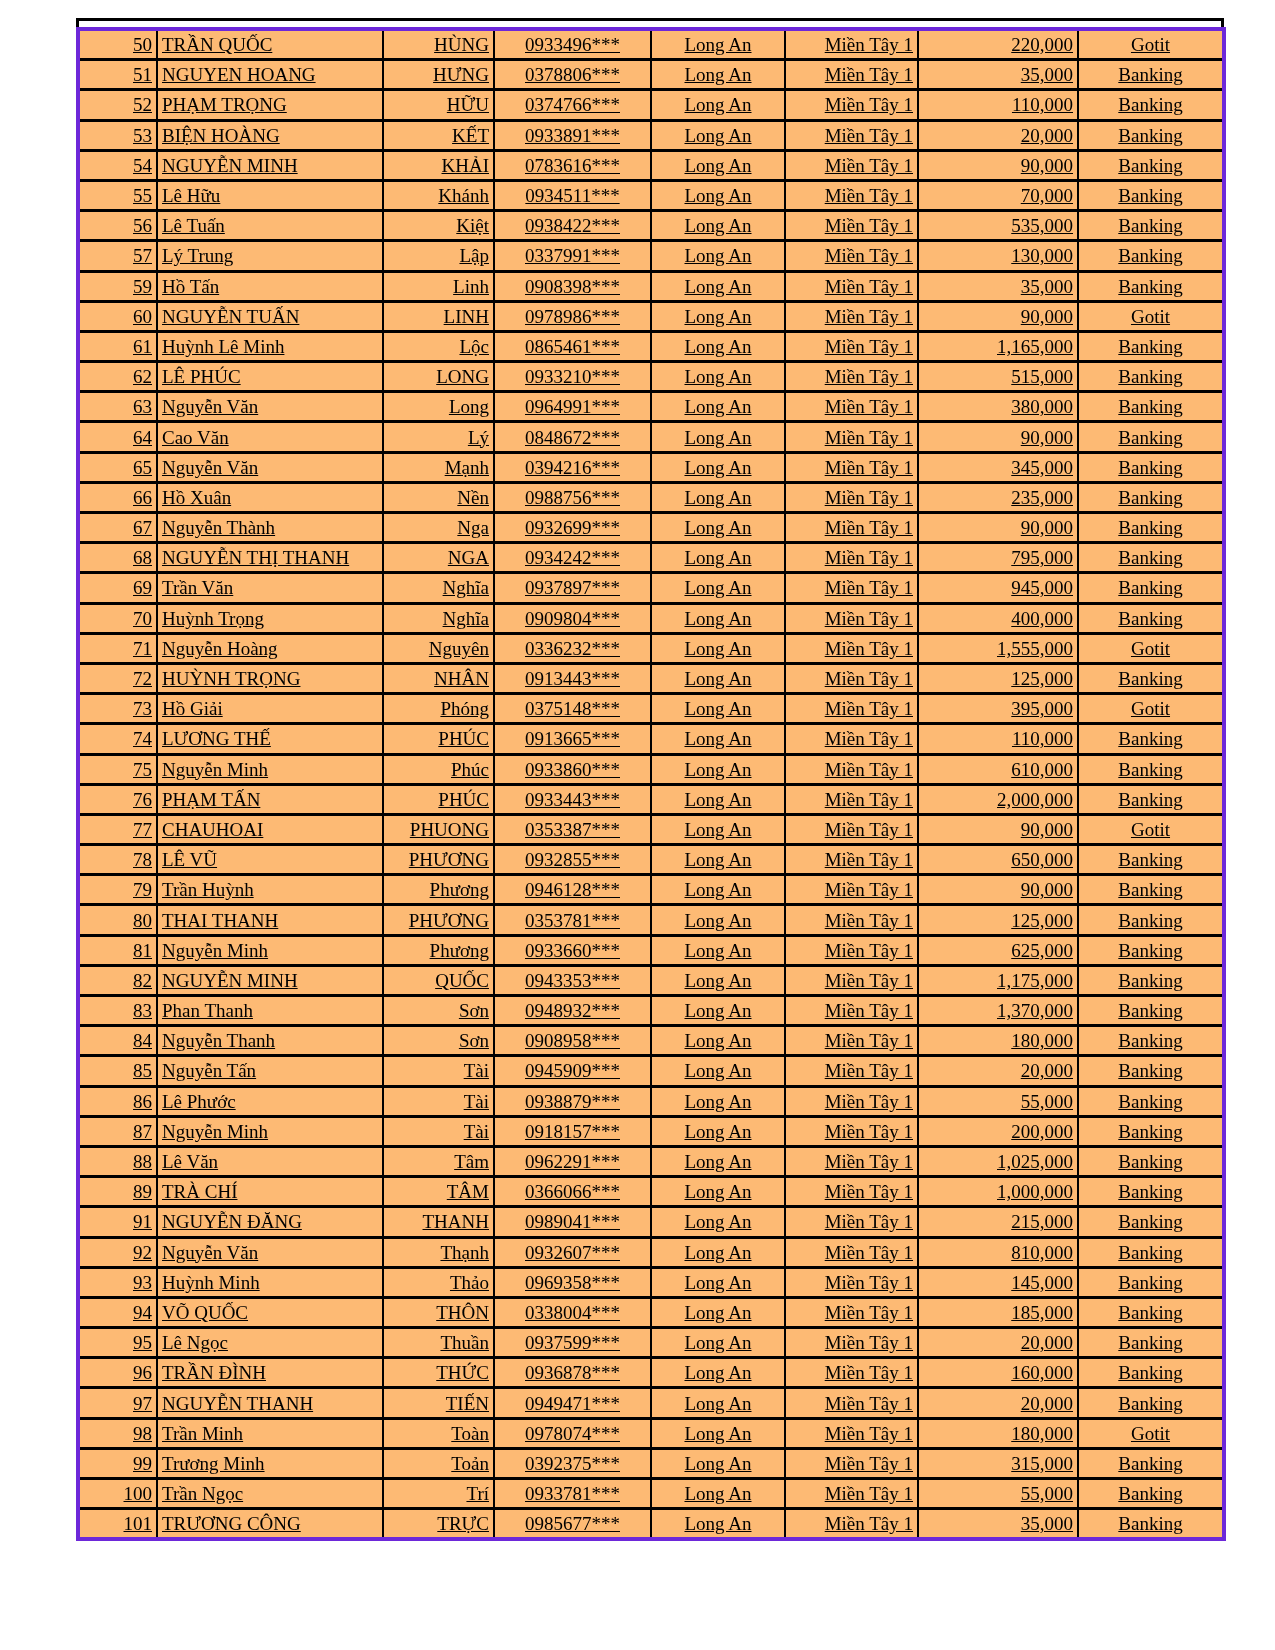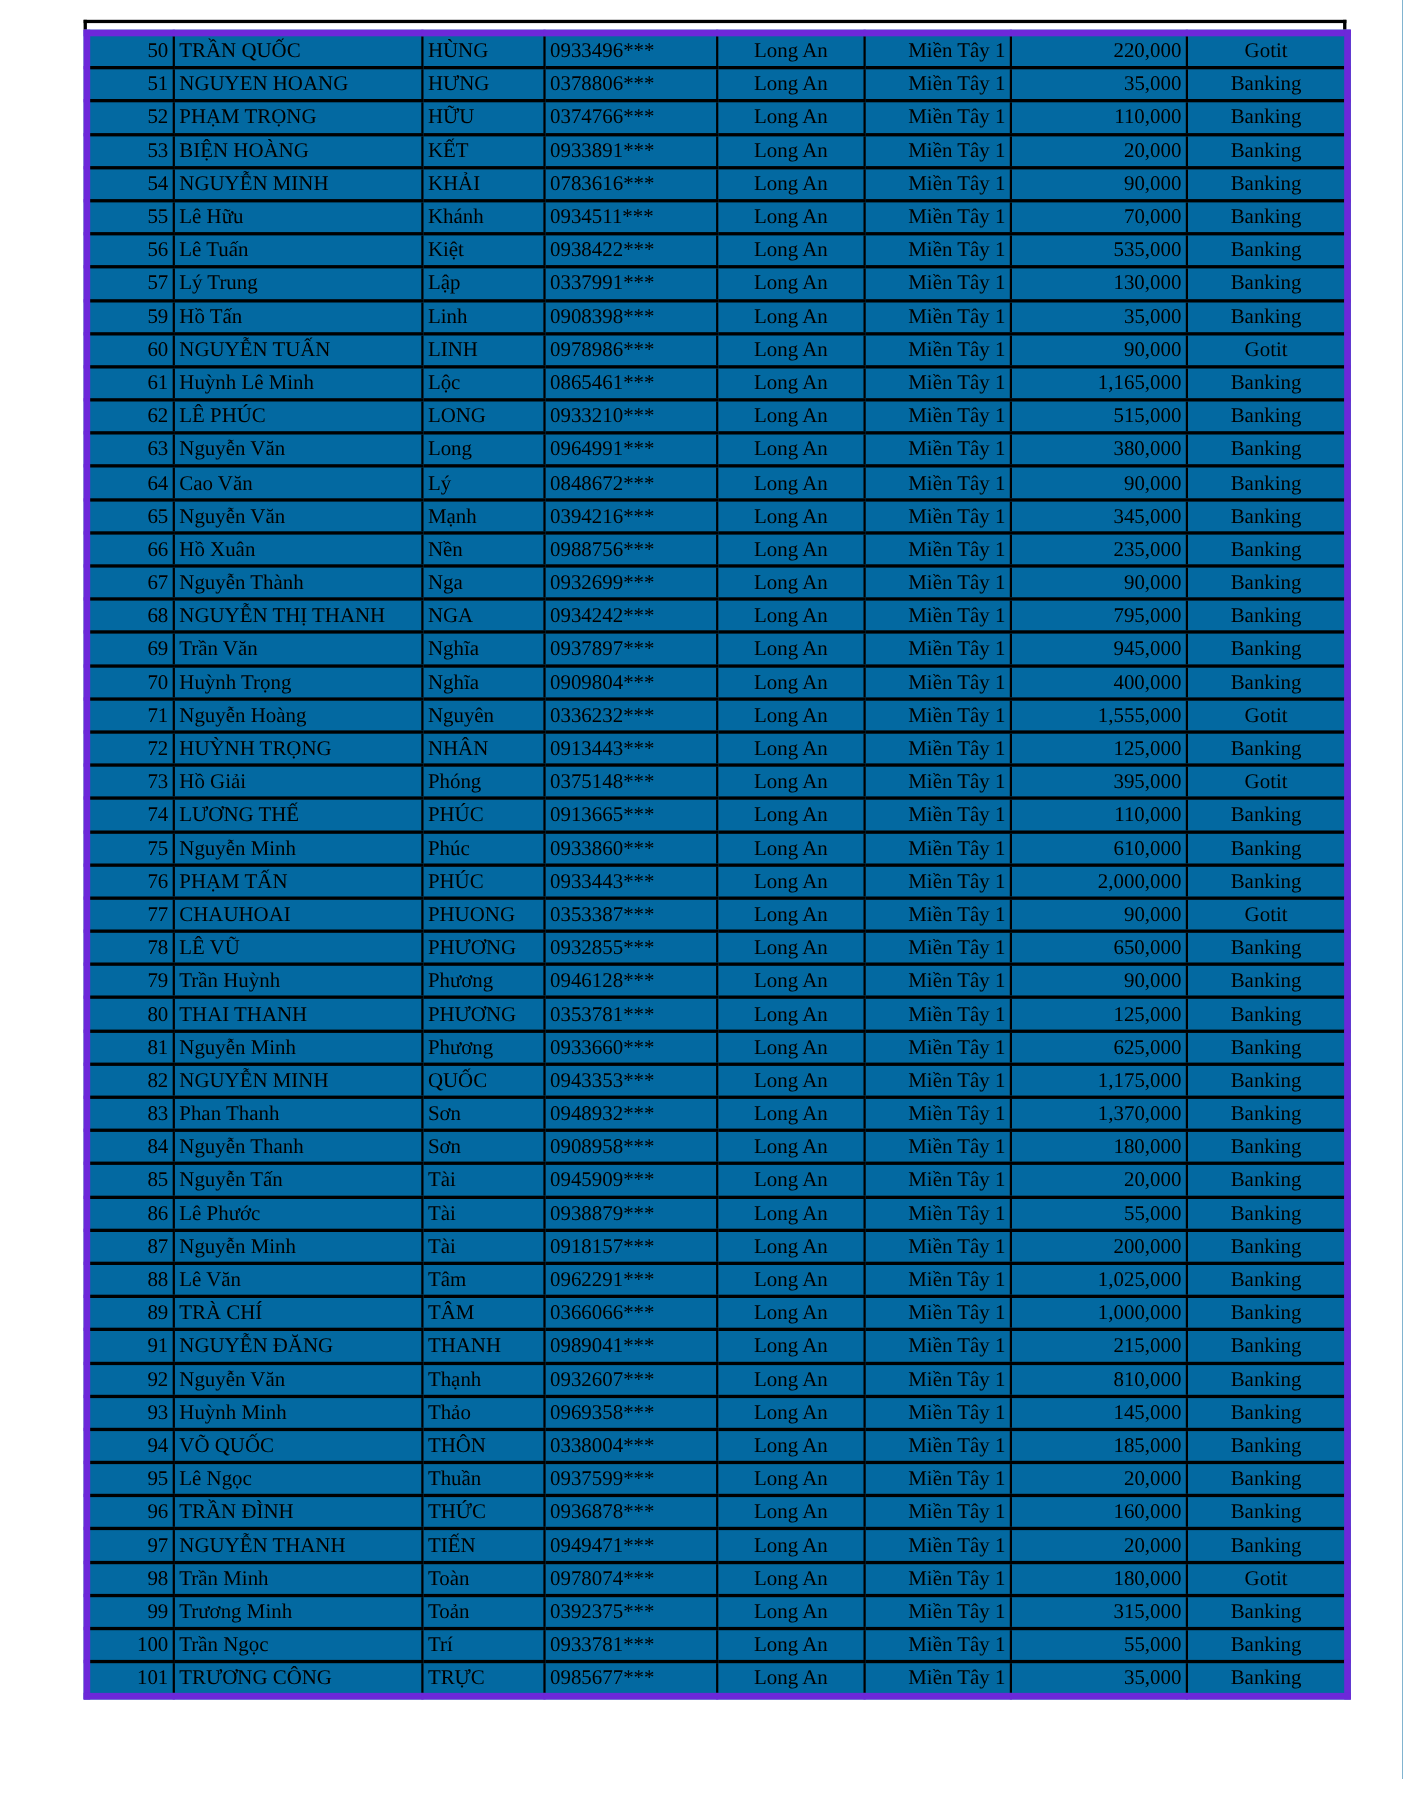--- a/index.html
+++ b/index.html
@@ -27,41 +27,42 @@
     height: 9px;
     border-top: 3px solid #000;
     border-left: 3px solid #000;
     border-right: 3px solid #000;
     background: #ffffff;
   }
   table.member-table {
     border-collapse: collapse;
     table-layout: fixed;
     width: 1148px;
-    border: 6px solid #6d28d9;
-    background: #0369a1;
+    border: 4px solid #6d28d9;
+    background: #fdba74;
+    text-decoration: underline;
   }
   table.member-table td {
     border: 2px solid #000;
     border-top-width: 3px;
     border-bottom-width: 3px;
     height: 27.2px;
     padding: 0 4px;
     font-family: "Liberation Serif", "DejaVu Serif", serif;
     font-size: 19px;
     line-height: 1;
     vertical-align: middle;
     white-space: nowrap;
     overflow: hidden;
     color: #000000;
   }
   td.col-no        { text-align: right;  padding-right: 13px; }
   td.col-first_name{ text-align: left;   padding-left: 10px; }
-  td.col-last_name { text-align: left;   padding-left: 10px; }
-  td.col-phone     { }
+  td.col-last_name { text-align: right;   padding-left: 10px; }
+  td.col-phone     { text-align: center; }
   td.col-province  { text-align: center; }
   td.col-region    { text-align: right; }
   td.col-amount    { text-align: right;  padding-right: 9px; margin-left: 13px; }
   td.col-method    {
     text-align: center;
     padding-left: 5px;
     font-family: "Liberation Sans", "DejaVu Sans", sans-serif;
     font-size: 18px;
   }
 </style>

